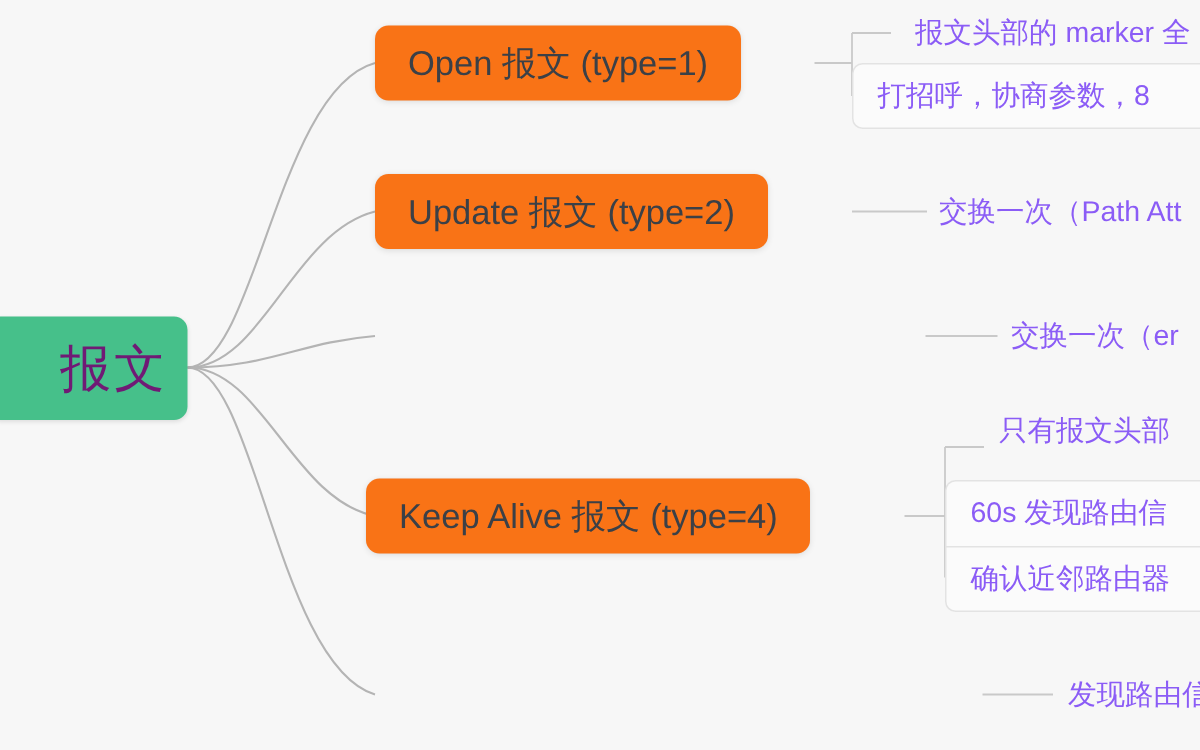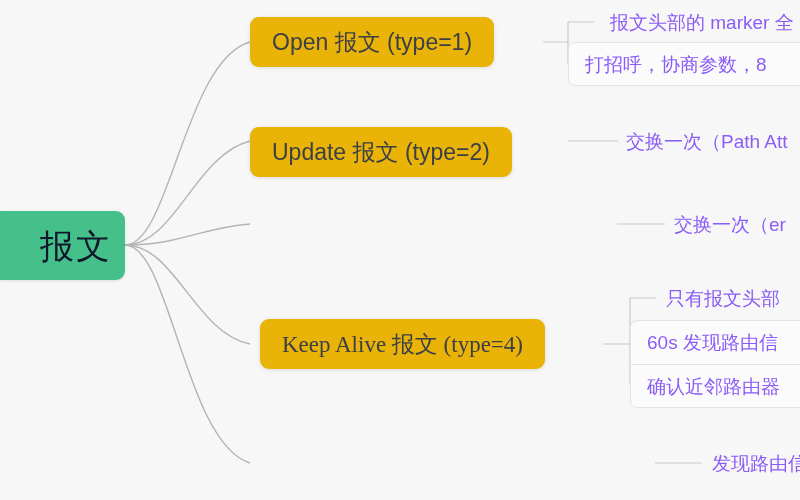--- a/index.html
+++ b/index.html
@@ -41,32 +41,32 @@
     width: 133px;
     height: 69px;
     background: #46c08a;
     border-radius: 9px;
     display: flex;
     align-items: center;
     justify-content: center;
     box-shadow: 0 1px 3px rgba(0,0,0,0.10);
   }
   .root-label {
-    color: #0f172a;
+    color: #701a75;
     font-size: 34px;
     letter-spacing: 2px;
     line-height: 1;
     padding-left: 6px;
     margin-left: 29px;
   }
 
   
   .l1-node {
     position: absolute;
-    background: #eab308;
+    background: #f97316;
     border-radius: 9px;
     box-shadow: 0 1px 4px rgba(0,0,0,0.10), 0 0 0 0.5px rgba(0,0,0,0.015);
     display: flex;
     align-items: center;
     padding: 0 22px;
     height: 50px;
     white-space: nowrap;
   }
   .l1-label {
     font-size: 23px;
@@ -123,47 +123,47 @@
   </svg>
 
   <div class="root-node">
     <span class="root-label">报文</span>
   </div>
 
   <div class="l1-node" style="left:250px; top:17px;">
     <span class="l1-label">Open 报文 (type=1)</span>
   </div>
 
-  <div class="l1-node" style="left:250px; top:127px;">
+  <div class="l1-node" style="left:250px; top:116px;">
     <span class="l1-label">Update 报文 (type=2)</span>
   </div>
 
 
-  <div class="l1-node" style="left:260px; top:319px;font-family:Liberation Serif, serif;">
+  <div class="l1-node" style="left:244px; top:319px;">
     <span class="l1-label">Keep Alive 报文 (type=4)</span>
   </div>
 
 
   <div class="l2-node" style="left:594px; top:0px;">
     <span class="l2-label">报文头部的 marker 全</span>
   </div>
 
   <div class="l2-node boxed" style="left:568px; top:42px; width:260px;">
     <span class="l2-label">打招呼，协商参数，8</span>
   </div>
 
   <div class="l2-node" style="left:610px; top:119px;">
     <span class="l2-label">交换一次（Path Att</span>
   </div>
 
   <div class="l2-node" style="left:658px; top:202px;">
     <span class="l2-label">交换一次（er</span>
   </div>
 
-  <div class="l2-node" style="left:650px; top:276px;">
+  <div class="l2-node" style="left:650px; top:265px;">
     <span class="l2-label">只有报文头部</span>
   </div>
 
   <div class="l2-node boxed top" style="left:630px; top:320px; width:198px;">
     <span class="l2-label">60s 发现路由信</span>
   </div>
 
   <div class="l2-node boxed bottom" style="left:630px; top:364px; width:198px;">
     <span class="l2-label">确认近邻路由器</span>
   </div>

